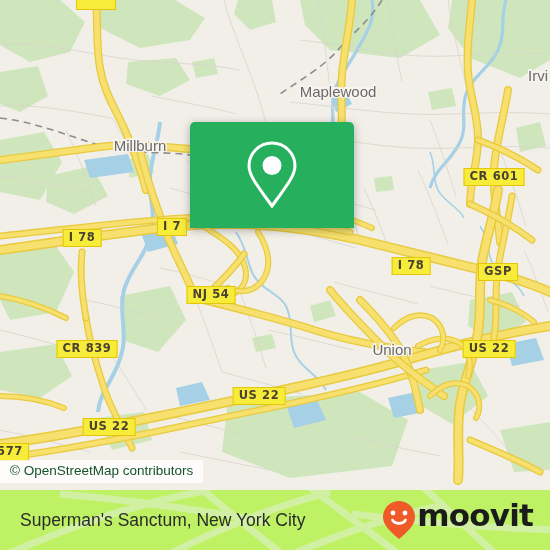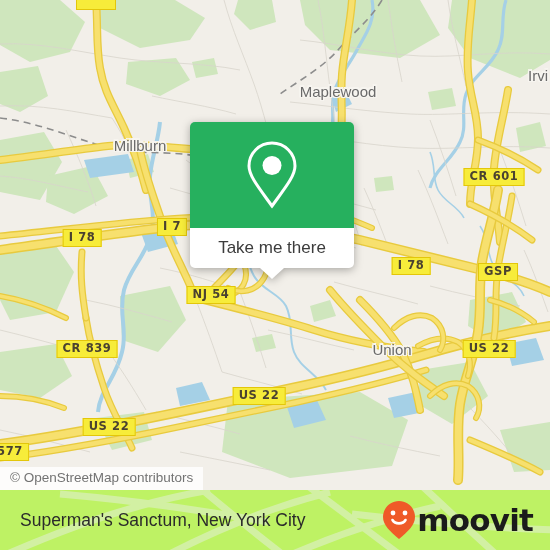--- a/index.html
+++ b/index.html
@@ -97,23 +97,23 @@
     width: 0; height: 0;
     border-left: 12px solid transparent;
     border-right: 12px solid transparent;
     border-top: 11px solid #ffffff;
   }
 
   
   .attribution {
     position: absolute;
     left: 0;
-    bottom: 0;
+    bottom: 7px;
     background: rgba(255,255,255,0.80);
-    color: #737373;
+    color: #14532d;
     font-size: 13.5px;
     font-family: "Liberation Sans", sans-serif;
     padding: 3px 10px 4px 10px;
     line-height: 16px;
   }
 
   
   .footer {
     position: absolute;
     left: 0;
@@ -137,21 +137,21 @@
     font-size: 17.5px;
     font-family: "Liberation Sans", sans-serif;
     white-space: nowrap;
   }
   .brand {
     position: absolute;
     right: 17px;
     top: 50%;
     transform: translateY(-50%);
     display: flex;
-    align-items: center;
+    align-items: flex-start;
   }
   .brand-text {
     color: #1b1b1b;
     font-size: 31px;
     font-weight: bold;
     letter-spacing: -0.8px;
     font-family: "DejaVu Sans", sans-serif;
     line-height: 31px;
     margin-left: 1px;
   }
@@ -375,24 +375,20 @@
     <div class="place" style="left:140px; top:145px;">Millburn</div>
     <div class="place" style="left:392px; top:349px;">Union</div>
 
     <div class="popup">
       <div class="popup-top">
         <svg width="58" height="72" viewBox="0 0 58 72" xmlns="http://www.w3.org/2000/svg">
           <path d="M29 4 C16.3 4 6 14.3 6 27 C6 37 16 49 29 67 C42 49 52 37 52 27 C52 14.3 41.7 4 29 4 Z" fill="none" stroke="#ffffff" stroke-width="3"></path>
           <circle cx="29" cy="26.5" r="9.5" fill="#ffffff"></circle>
         </svg>
       </div>
-      <div class="popup-bottom">
-        <span class="popup-bottom-label">Take me there</span>
-        <div class="popup-tail"></div>
-      </div>
     </div>
 
     <div class="attribution">© OpenStreetMap contributors</div>
   </div>
 
   <div class="footer">
     <svg class="footer-watermark" width="550" height="100" viewBox="0 0 550 100" xmlns="http://www.w3.org/2000/svg">
       <g stroke="#eceef0" fill="none" stroke-width="7">
         <path d="M-20,96 C60,60 130,34 210,20"></path>
         <path d="M140,100 C200,66 260,40 330,22"></path>

